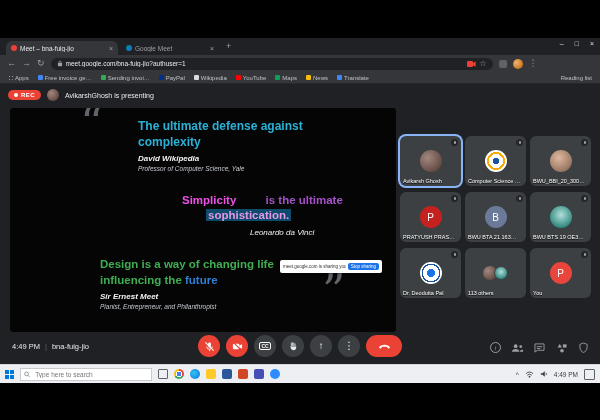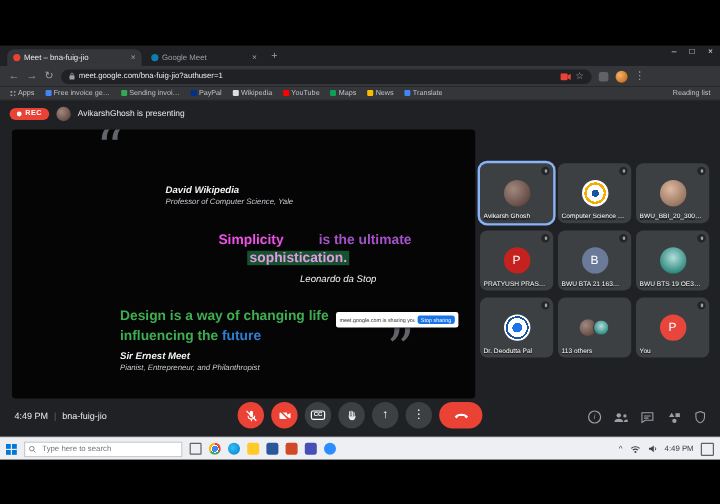--- a/index.html
+++ b/index.html
@@ -38,21 +38,21 @@
   .p-name{font-size:7px;color:#e8eaed;}
   .slide{position:absolute;left:10px;top:24px;width:386px;height:224px;background:#050505;border-radius:3px;overflow:hidden;}
   .bigq{position:absolute;font-family:"DejaVu Serif",serif;font-size:46px;color:#61656b;line-height:1;}
   .q1{position:absolute;left:128px;top:10px;font-size:12px;font-weight:bold;color:#2cb1d6;line-height:1.35;}
   .auth{position:absolute;font-size:8px;font-style:italic;font-weight:bold;color:#f1f3f4;}
   .role{position:absolute;font-size:6.5px;font-style:italic;color:#c5cad1;}
   .q2{position:absolute;left:172px;top:86px;font-size:11.5px;font-weight:bold;}
   .q2 .em{color:#ef52e8;margin-top:28px;}
   .q2 .rest{color:#a452c9;margin-left:26px;}
   .q2l2{position:absolute;left:196px;top:101px;font-size:11.5px;font-weight:bold;}
-  .q2l2 span{color:#e598e5;background:#14532d;padding:0 2px;}
+  .q2l2 span{color:#e598e5;background:#0c4a6e;padding:0 2px;}
   .q3{position:absolute;left:90px;top:148px;font-size:11.5px;font-weight:bold;color:#3fae52;line-height:1.4;}
   .q3 .fut{color:#2d7fd6;}
   .share-pill{position:absolute;left:270px;top:152px;width:102px;height:13px;background:#fff;border-radius:2px;display:flex;align-items:center;gap:2px;padding:0 3px;box-sizing:border-box;box-shadow:0 1px 2px rgba(0,0,0,.5);}
   .share-msg{font-size:4.5px;color:#333;white-space:nowrap;overflow:hidden;flex:1;}
   .share-stop{font-size:4.5px;color:#fff;background:#1a73e8;border:0;border-radius:2px;padding:1px 3px;font-family:inherit;white-space:nowrap;}
   
   .tiles{position:absolute;left:400px;top:52px;display:grid;grid-template-columns:repeat(3,61px);grid-auto-rows:50px;gap:6px 4px;}
   .tile{background:#3c4043;border-radius:6px;position:relative;display:flex;align-items:center;justify-content:center;}
   .tile.speaking{box-shadow:0 0 0 2px #8ab4f8;}
   .tname{position:absolute;left:3px;right:3px;bottom:2px;font-size:5.5px;color:#fff;white-space:nowrap;overflow:hidden;text-overflow:ellipsis;text-shadow:0 1px 1px #000;}
@@ -190,28 +190,32 @@
     <span class="rec">
         <b></b>
         <span>REC</span>
       </span>
     <span class="p-av"></span>
     <span class="p-name">AvikarshGhosh is presenting</span>
   </div>
 
   <div class="slide">
     <span class="bigq" style="left:70px;top:-8px">“</span>
+    <div class="q1">
+      <span>The ultimate defense against</span><br>
+      <span>complexity</span>
+    </div>
     <span class="auth" style="left:128px;top:46px">David Wikipedia</span>
     <span class="role" style="left:128px;top:57px">Professor of Computer Science, Yale</span>
 
     <div class="q2">
       <span class="em">Simplicity</span><span class="rest"> is the ultimate</span>
     </div>
     <div class="q2l2"><span>sophistication.</span></div>
-    <span class="auth" style="left:240px;top:120px;font-weight:normal">Leonardo da Stop</span>
+    <span class="auth" style="left:240px;top:120px;font-weight:normal">Leonardo da Vinci</span>
 
     <div class="q3">
       <span>Design is a way of changing life</span><br>
       <span>influencing the </span><span class="fut">future</span>
     </div>
     <span class="auth" style="left:90px;top:184px">Sir Ernest Meet</span>
     <span class="role" style="left:90px;top:195px">Pianist, Entrepreneur, and Philanthropist</span>
 
     <span class="bigq" style="left:312px;top:160px">”</span>
 

